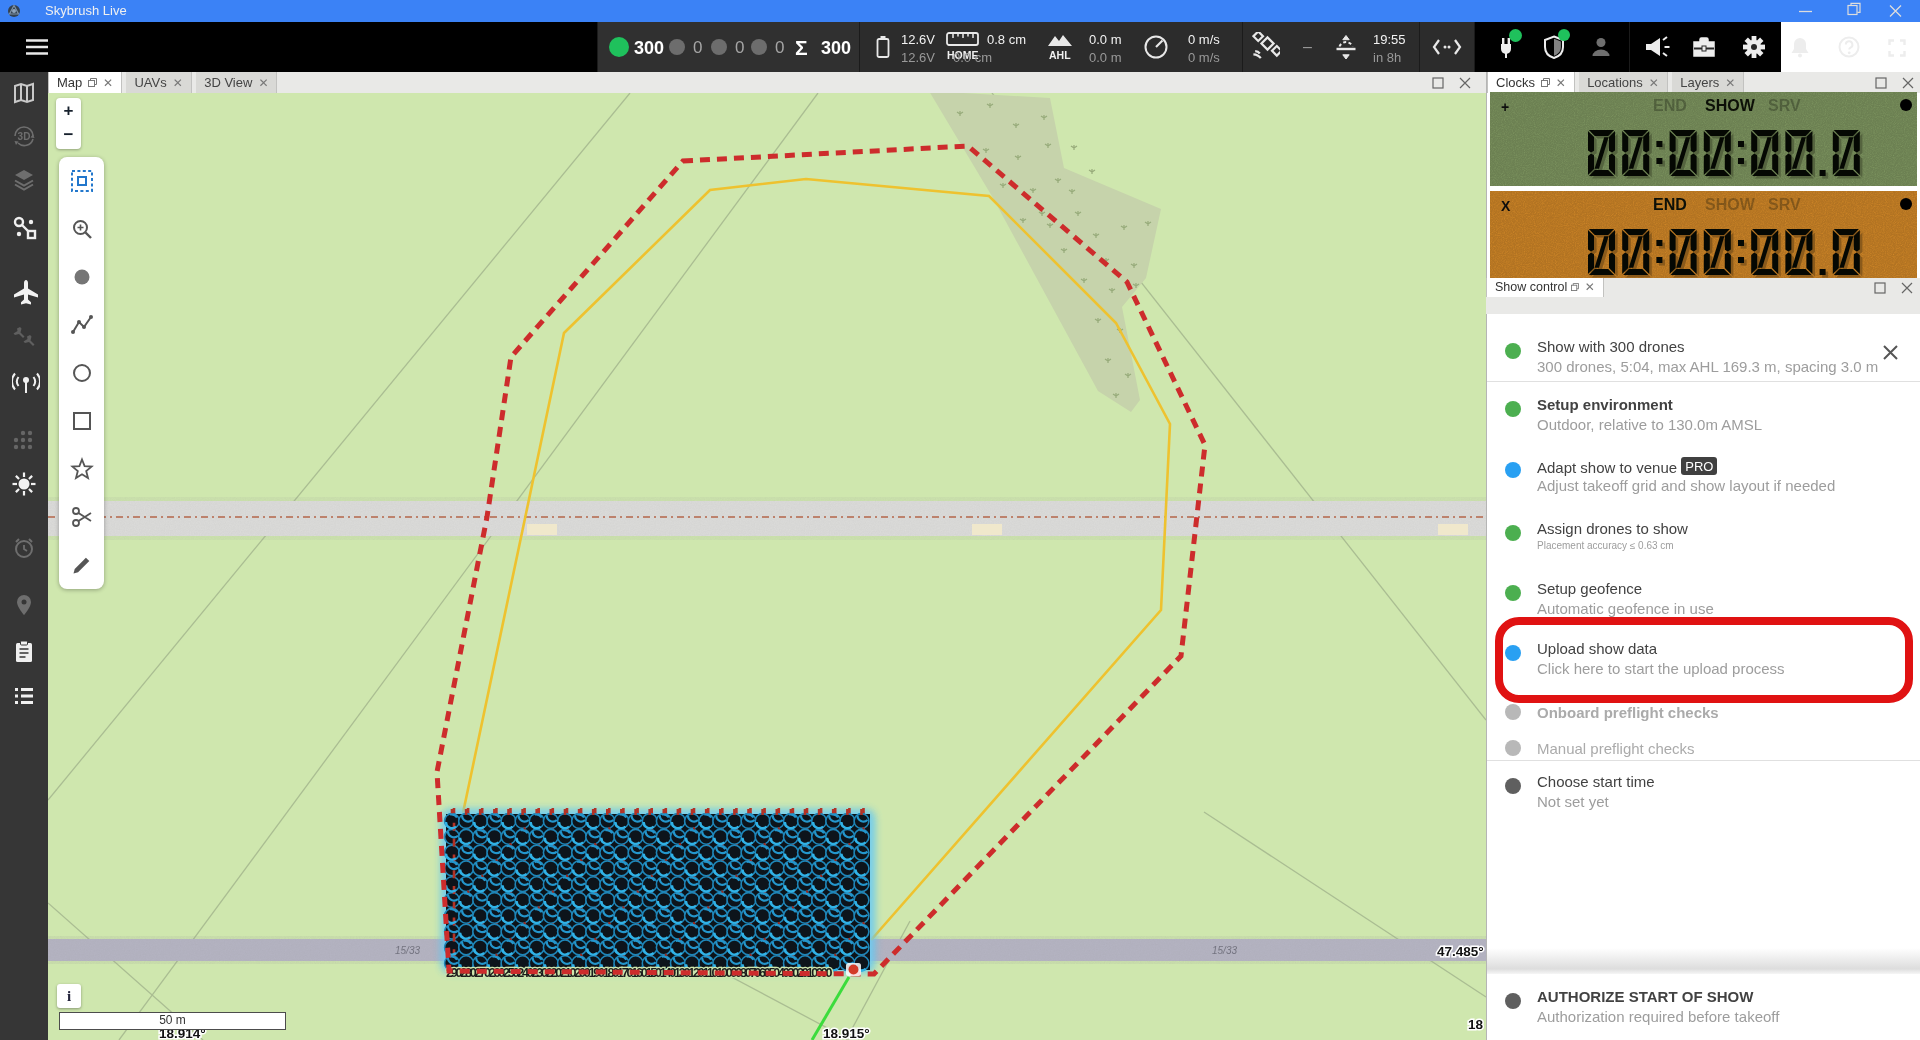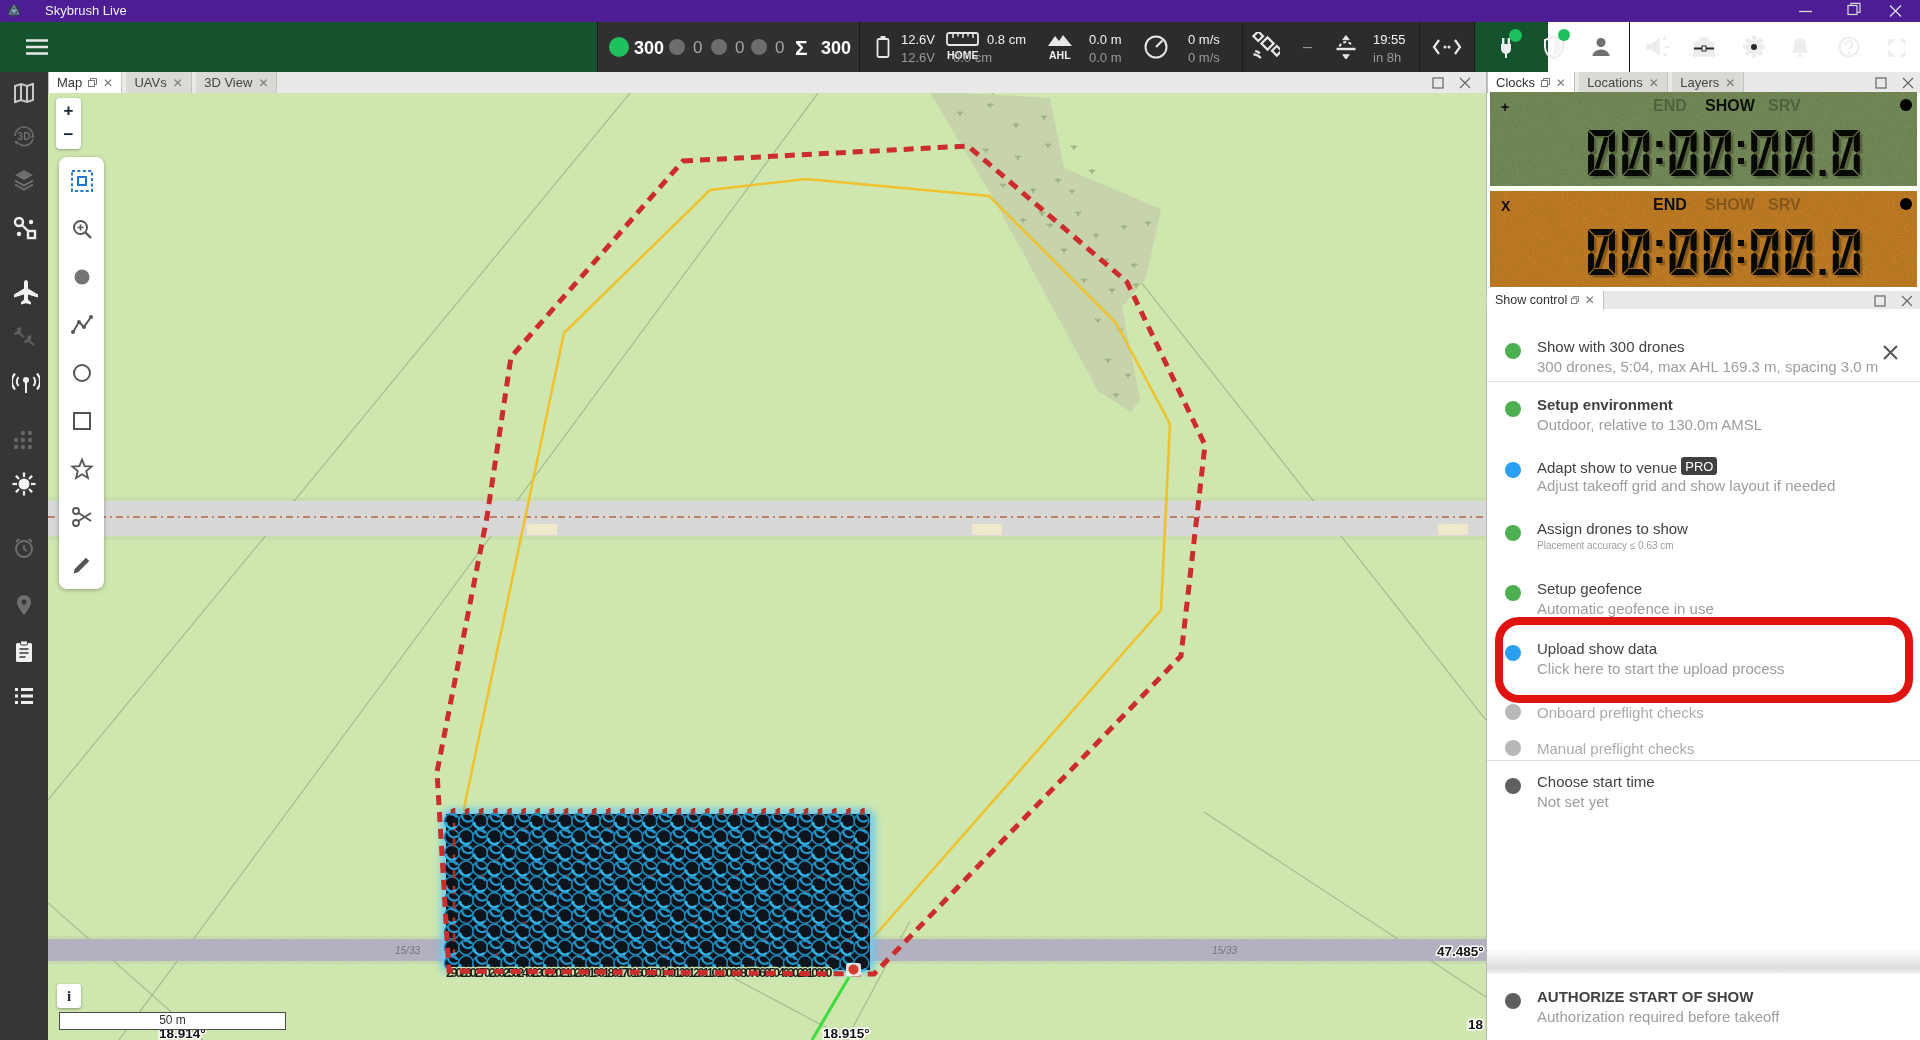--- a/index.html
+++ b/index.html
@@ -1,18 +1,18 @@
 <!DOCTYPE html>
 <html><head><meta charset="utf-8"><style>
 *{margin:0;padding:0;box-sizing:border-box}
 html,body{width:1920px;height:1040px;overflow:hidden;background:#fff;
  font-family:"Liberation Sans",sans-serif;-webkit-font-smoothing:antialiased}
 .abs{position:absolute}
-.titlebar{left:0;top:0;width:1920px;height:22px;background:#4c1d95;color:#eee}
-.header{left:0;top:22px;width:1548px;height:50px;background:#14532d}
+.titlebar{left:0;top:0;width:1920px;height:22px;background:#3b82f6;color:#eee}
+.header{left:0;top:22px;width:1781px;height:50px;background:#000000}
 .sidebar{left:0;top:72px;width:48px;height:968px;background:#363636}
 .tabstrip{background:#e9e9e7;height:21px;border-bottom:0}
 .tab{display:inline-block;height:21px;line-height:21px;font-size:13px;color:#444;
  padding:0 8px;background:#d9d9d6;border-right:1px solid #c2c2c0;vertical-align:top}
 .tab.active{background:#fff;color:#333}
 .tabx{color:#777;font-size:12px;margin-left:6px}
 .clockdim{opacity:0.3}
 .sep{position:absolute;width:1px;background:#1b1b1b}
 .hval{font-size:13px;line-height:18px;color:#f2f2f2}
 .hval2{font-size:13px;line-height:18px;color:#999}
@@ -964,21 +964,21 @@
     <g transform="translate(248.8,4.0)" fill="#050803">
       <polygon points="0.9,0 26.1,0 20.2,6 6.8,6"></polygon>
       <polygon points="0,1.0 6,7.0 6,20.7 3.0,22.6 0,20.4"></polygon>
       <polygon points="27,1.0 21,7.0 21,20.7 24.0,22.6 27,20.4"></polygon>
       <polygon points="0,26.0 3.0,23.4 6,25.3 6,39.0 0,45.0"></polygon>
       <polygon points="27,26.0 24.0,23.4 21,25.3 21,39.0 27,45.0"></polygon>
       <polygon points="0.9,46 26.1,46 20.2,40 6.8,40"></polygon>
       <polygon points="6.6,38.8 16.2,7.2 20.6,7.2 11.0,38.8"></polygon>
     </g>
   </svg>
-<div class="abs" style="left:1486px;top:291px;width:434px;height:18px;background:#e9e9e7;position:absolute">
+<div class="abs" style="left:1486px;top:278px;width:434px;height:36px;background:#e9e9e7;position:absolute">
 <span class="tab active" style="height:19px;line-height:19px;font-size:12.5px;border-left:1px solid #c2c2c0">Show control <svg width="8" height="8" viewBox="0 0 9 9">
         <rect x="0.5" y="2.5" width="6" height="6" fill="none" stroke="#777"></rect>
         <path d="M2.5,2.5 v-2 h6 v6 h-2" fill="none" stroke="#777"></path>
       </svg><span class="tabx">✕</span></span>
 <svg style="position:absolute;right:6px;top:4px" width="40" height="12" viewBox="0 0 40 12">
       <rect x="1" y="1" width="10" height="10" fill="none" stroke="#666" stroke-width="1.2"></rect>
       <path d="M28,1 l10,10 M38,1 l-10,10" stroke="#666" stroke-width="1.2"></path>
     </svg>
 </div>
 <div class="abs" style="left:1505px;top:343px;width:16px;height:16px;border-radius:50%;background:#4caf50"></div>
@@ -997,21 +997,21 @@
 <div class="abs" style="left:1505px;top:525px;width:16px;height:16px;border-radius:50%;background:#4caf50"></div>
 <div class="abs" style="left:1537px;top:520px;font-size:15px;font-weight:normal;color:#424242">Assign drones to show</div>
 <div class="abs" style="left:1537px;top:540px;font-size:10px;color:#9d9d9d">Placement accuracy ≤ 0.63 cm</div>
 <div class="abs" style="left:1505px;top:585px;width:16px;height:16px;border-radius:50%;background:#4caf50"></div>
 <div class="abs" style="left:1537px;top:580px;font-size:15px;font-weight:normal;color:#424242">Setup geofence</div>
 <div class="abs" style="left:1537px;top:600px;font-size:15px;color:#9d9d9d">Automatic geofence in use</div>
 <div class="abs" style="left:1505px;top:645px;width:16px;height:16px;border-radius:50%;background:#29a0f2"></div>
 <div class="abs" style="left:1537px;top:640px;font-size:15px;font-weight:normal;color:#424242">Upload show data</div>
 <div class="abs" style="left:1537px;top:660px;font-size:15px;color:#9d9d9d">Click here to start the upload process</div>
 <div class="abs" style="left:1505px;top:704px;width:16px;height:16px;border-radius:50%;background:#b8b8b8"></div>
-<div class="abs" style="left:1537px;top:704px;font-size:15px;font-weight:normal;color:#ababab">Onboard preflight checks</div>
+<div class="abs" style="left:1537px;top:704px;font-size:15px;font-weight:bold;color:#ababab">Onboard preflight checks</div>
 <div class="abs" style="left:1505px;top:740px;width:16px;height:16px;border-radius:50%;background:#b8b8b8"></div>
 <div class="abs" style="left:1537px;top:740px;font-size:15px;font-weight:normal;color:#ababab">Manual preflight checks</div>
 <div class="abs" style="left:1487px;top:760px;width:433px;height:1px;background:#e0e0e0"></div>
 <div class="abs" style="left:1505px;top:778px;width:16px;height:16px;border-radius:50%;background:#5f5f5f"></div>
 <div class="abs" style="left:1537px;top:773px;font-size:15px;font-weight:normal;color:#424242">Choose start time</div>
 <div class="abs" style="left:1537px;top:793px;font-size:15px;color:#9d9d9d">Not set yet</div>
 <div class="abs" style="left:1487px;top:948px;width:433px;height:26px;background:linear-gradient(#fff,#ddd 80%,#f6f6f6)"></div>
 <div class="abs" style="left:1505px;top:993px;width:16px;height:16px;border-radius:50%;background:#5f5f5f"></div>
 <div class="abs" style="left:1537px;top:988px;font-size:15px;font-weight:bold;color:#424242">AUTHORIZE START OF SHOW</div>
 <div class="abs" style="left:1537px;top:1008px;font-size:15px;color:#9d9d9d">Authorization required before takeoff</div>

